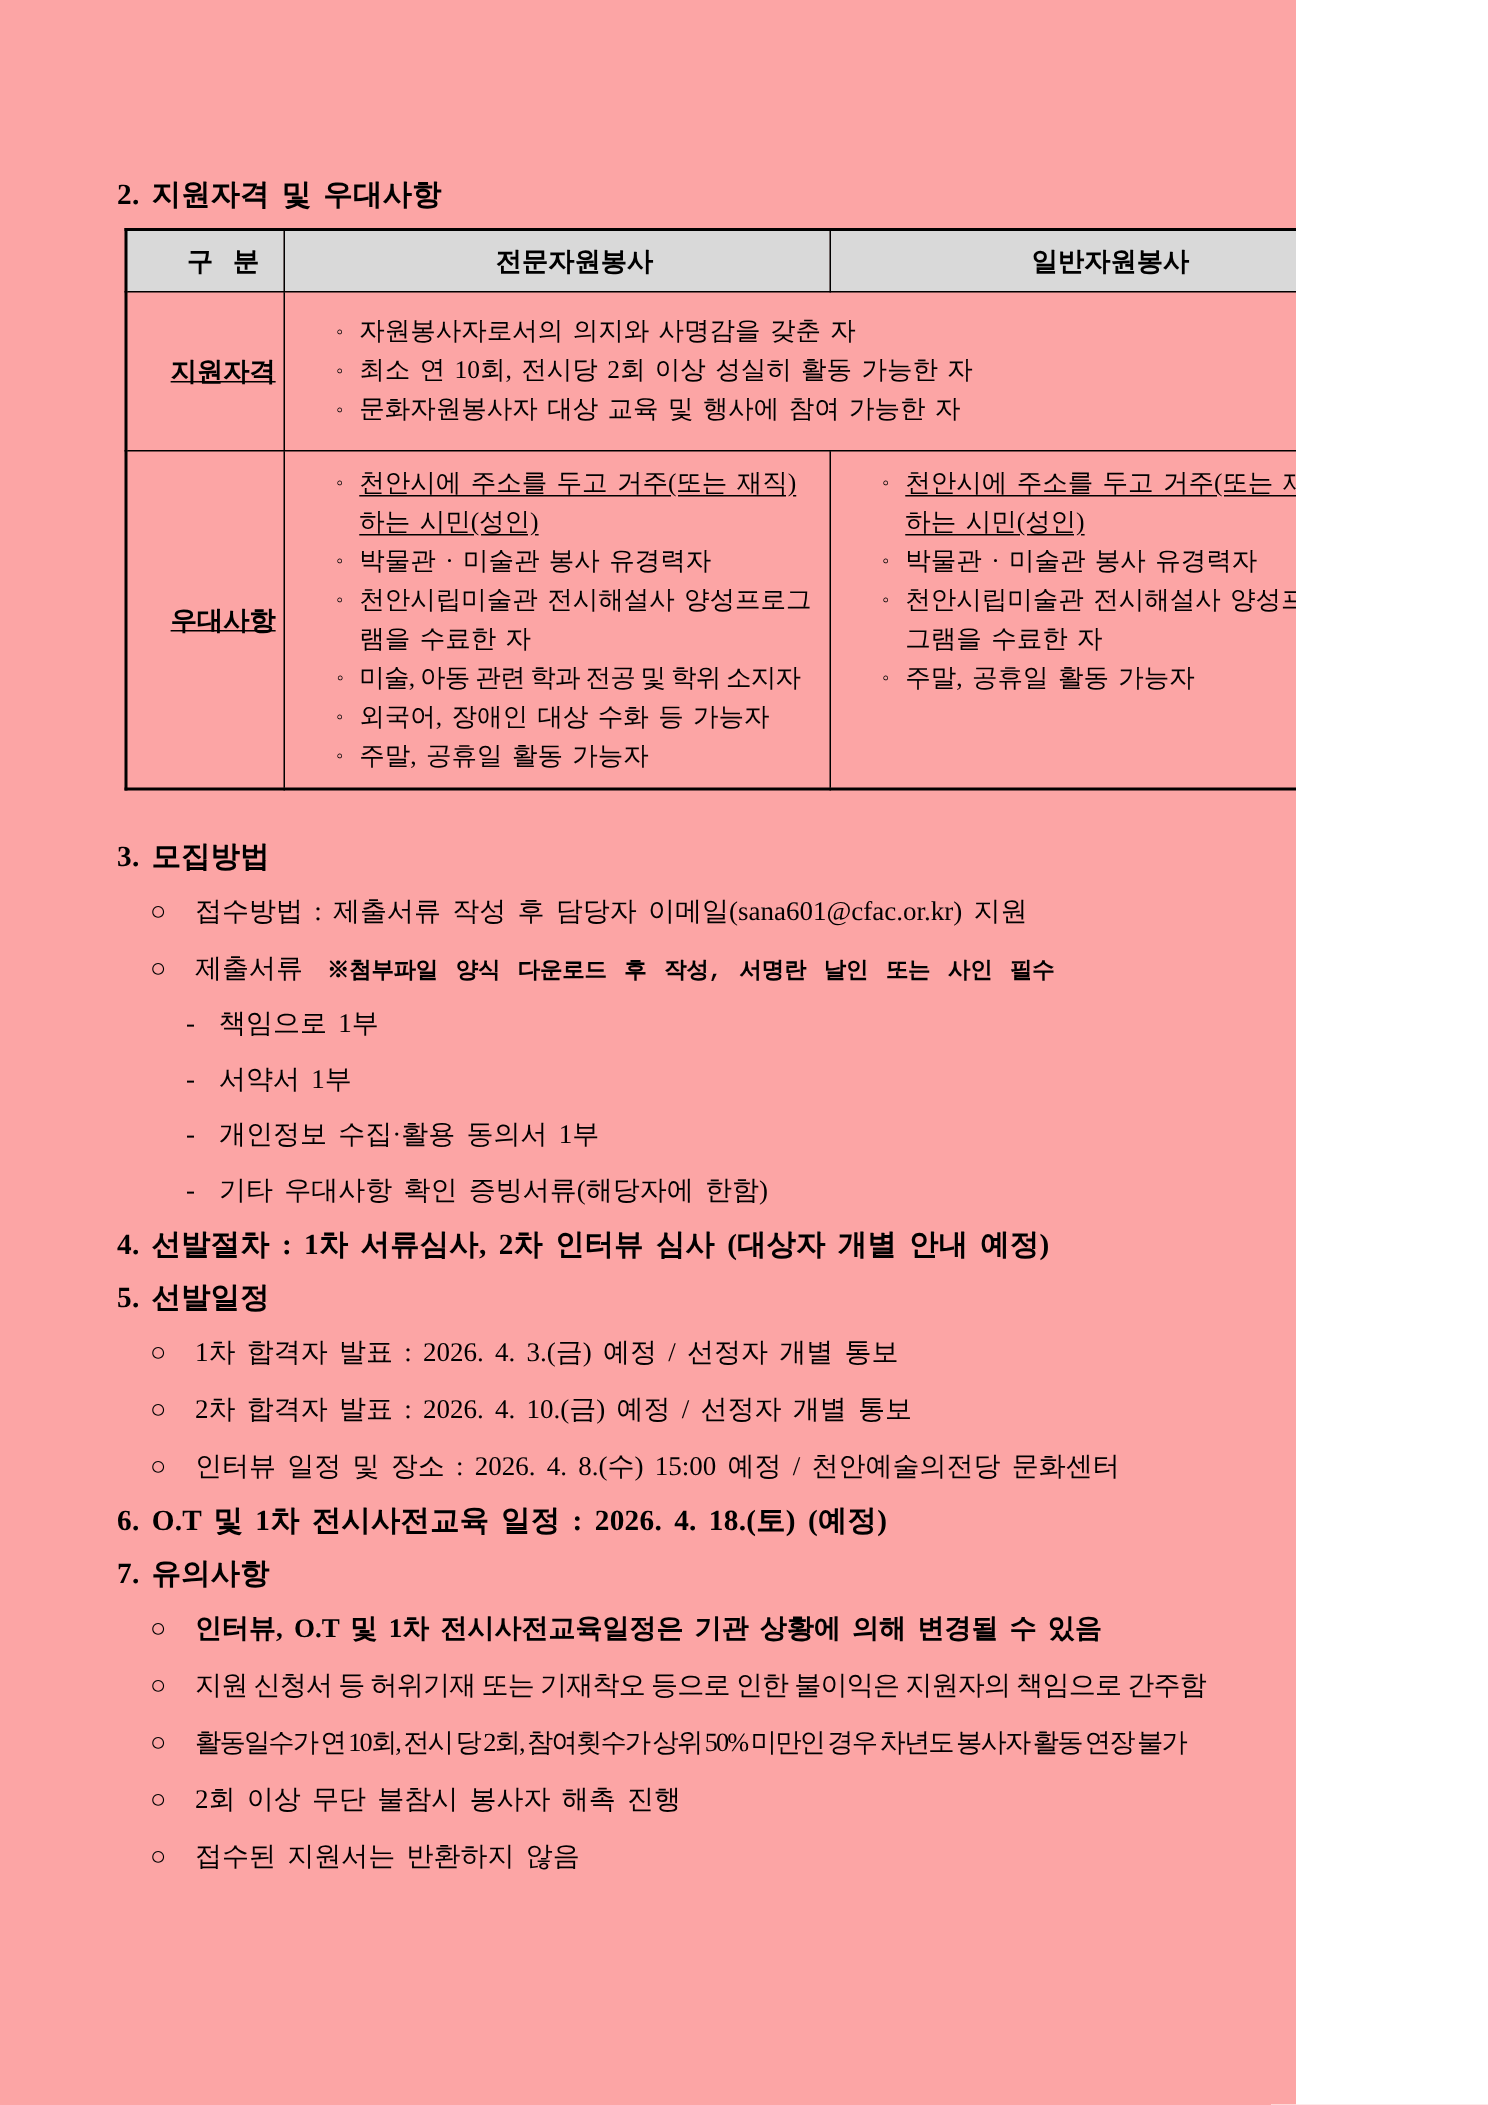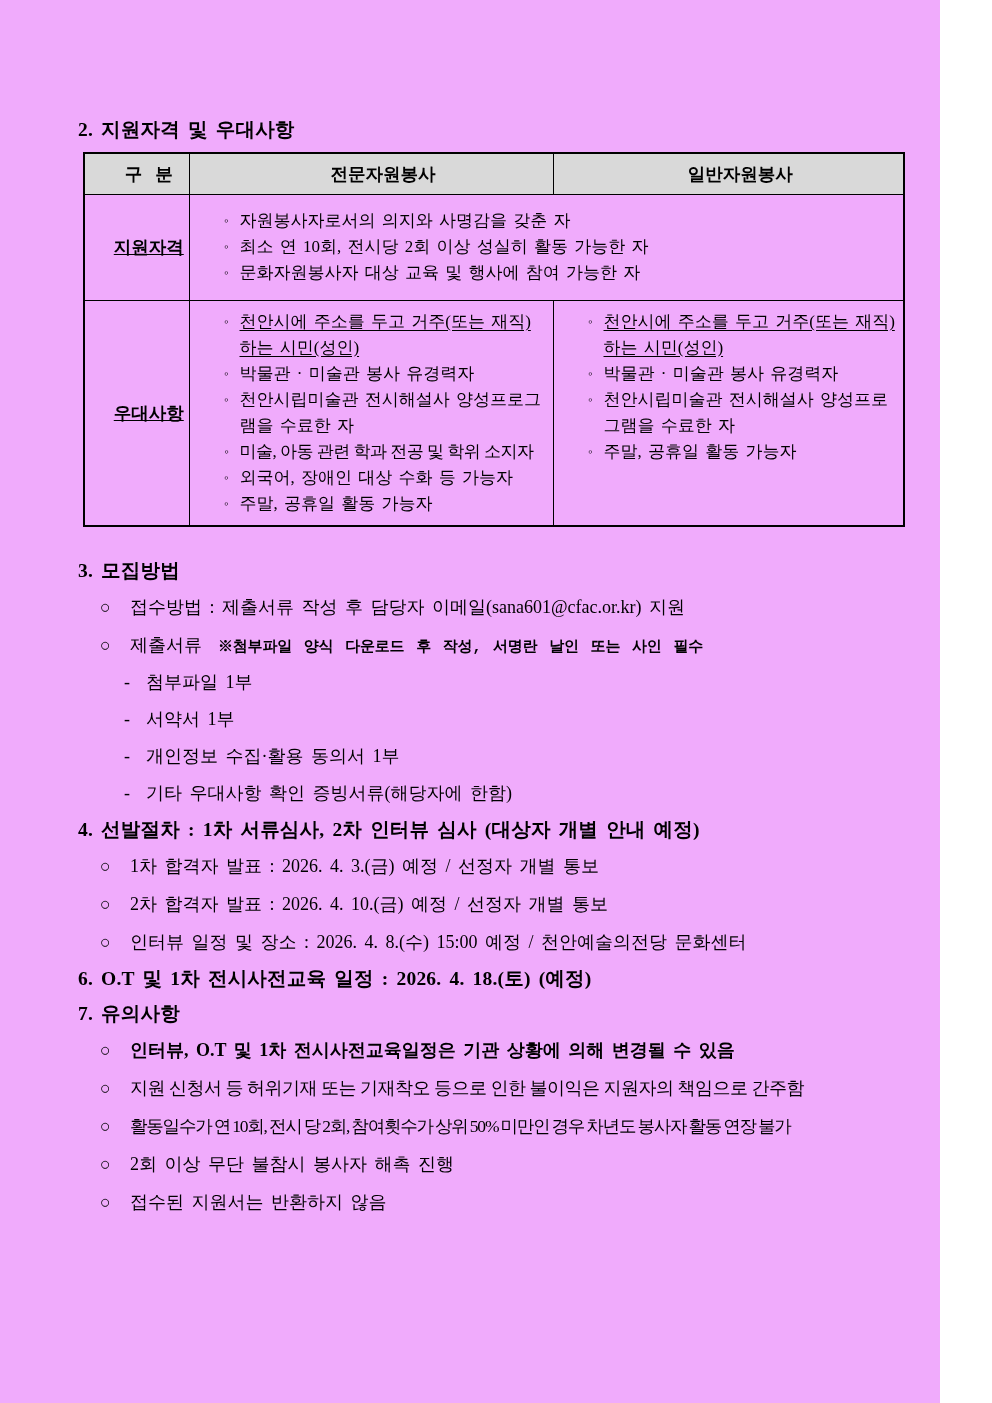--- a/index.html
+++ b/index.html
@@ -1,21 +1,21 @@
 <!DOCTYPE html>
 <html><head>
 <meta charset="utf-8">
 <style>
   * { margin: 0; padding: 0; box-sizing: border-box; }
   html, body { background: #ffffff; }
   .page {
     position: relative;
-    width: 940px;
+    width: 864px;
     height: 1403px;
-    background: #f0abfc;
+    background: #fca5a5;
     color: #000000;
     font-family: "Liberation Serif", "DejaVu Serif", serif;
     overflow: hidden;
   }
   .content {
     position: absolute;
     top: 0; left: 0; right: 0; bottom: 0;
     padding: 112px 58px 0 78px;
   }
 
@@ -213,37 +213,38 @@
       <span class="ring">○</span>
       <span>접수방법 : 제출서류 작성 후 담당자 이메일(sana601@cfac.or.kr) 지원</span>
     </div>
     <div class="bullet-line">
       <span class="ring">○</span>
       <span>제출서류</span>
       <span class="note-bold">※첨부파일 양식 다운로드 후 작성, 서명란 날인 또는 사인 필수</span>
     </div>
     <div class="dash-line">
       <span class="dash">-</span>
-      <span>첨부파일 1부</span>
+      <span>책임으로 1부</span>
     </div>
     <div class="dash-line">
       <span class="dash">-</span>
       <span>서약서 1부</span>
     </div>
     <div class="dash-line">
       <span class="dash">-</span>
       <span>개인정보 수집·활용 동의서 1부</span>
     </div>
     <div class="dash-line">
       <span class="dash">-</span>
       <span>기타 우대사항 확인 증빙서류(해당자에 한함)</span>
     </div>
 
     <div class="section-title">4. 선발절차 : 1차 서류심사, 2차 인터뷰 심사 (대상자 개별 안내 예정)</div>
 
+    <div class="section-title">5. 선발일정</div>
     <div class="bullet-line">
       <span class="ring">○</span>
       <span>1차 합격자 발표 : 2026. 4. 3.(금) 예정 / 선정자 개별 통보</span>
     </div>
     <div class="bullet-line">
       <span class="ring">○</span>
       <span>2차 합격자 발표 : 2026. 4. 10.(금) 예정 / 선정자 개별 통보</span>
     </div>
     <div class="bullet-line">
       <span class="ring">○</span>

